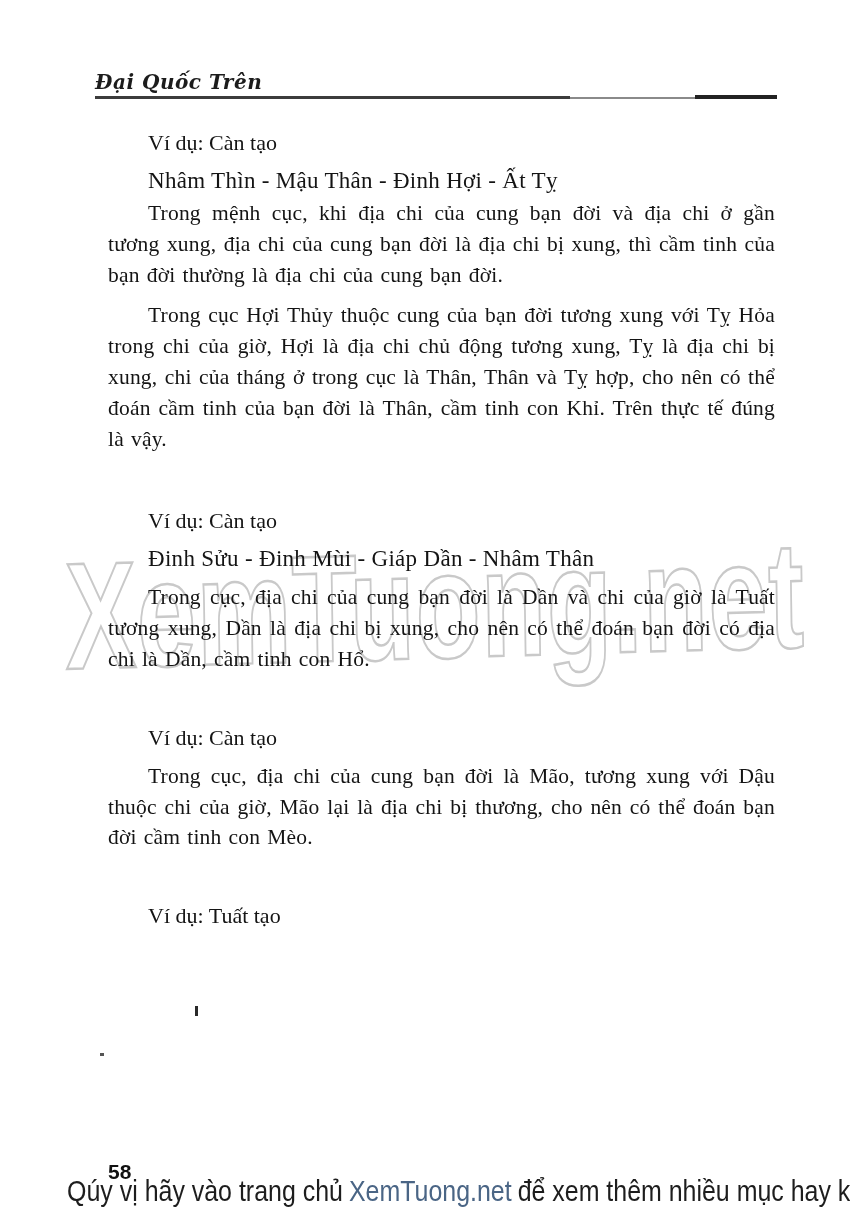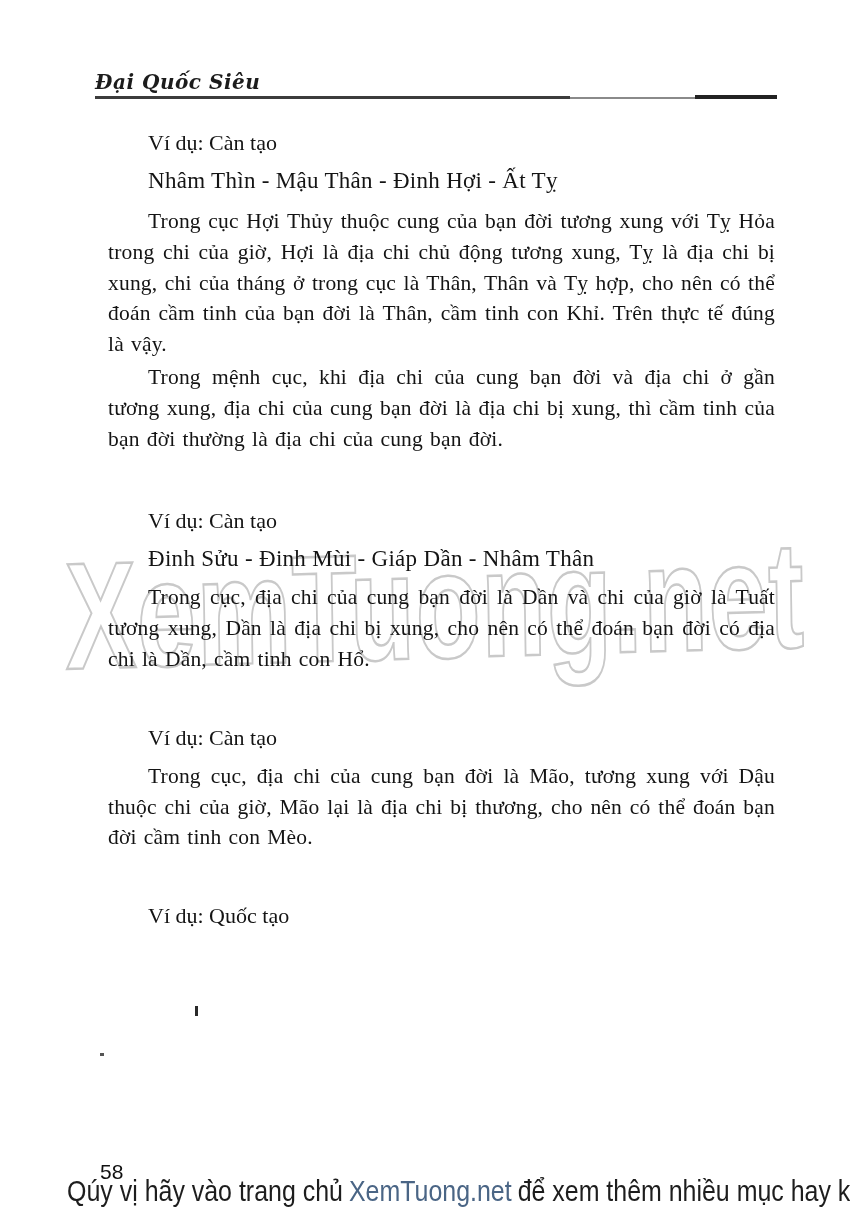--- a/index.html
+++ b/index.html
@@ -70,54 +70,54 @@
     text-align:center;white-space:nowrap;
   }
   .footer-inner{
     display:inline-block;
     font-family:"Liberation Sans", sans-serif;
     font-size:29px;line-height:34px;color:#1d1d1d;
     transform:scaleX(0.86);transform-origin:center top;
   }
   .footer-site{color:#4a6585;margin:0 7px;text-decoration:none;cursor:pointer;}
   .page-number{
-    position:absolute;left:100px;top:1160px;z-index:3;
+    position:absolute;left:108px;top:1160px;z-index:3;
     font-family:"Liberation Sans", sans-serif;
-    font-weight:normal;font-size:21px;color:#111;
+    font-weight:bold;font-size:21px;color:#111;
   }
 </style>
 </head>
 <body>
 
 <div class="page">
 
-  <div class="header-title">Đại Quốc Siêu</div>
+  <div class="header-title">Đại Quốc Trên</div>
   <div class="rule-base"></div>
   <div class="rule-left"></div>
   <div class="rule-right"></div>
 
   <div class="watermark">XemTuong.net</div>
 
   <div class="content">
 
     <div class="ex-label">Ví dụ: Càn tạo</div>
     <div class="ex-pillars">Nhâm Thìn - Mậu Thân - Đinh Hợi - Ất Tỵ</div>
 
+    <div class="para mt-para">Trong mệnh cục, khi địa chi của cung bạn đời và địa chi ở gần tương xung, địa chi của cung bạn đời là địa chi bị xung, thì cầm tinh của bạn đời thường là địa chi của cung bạn đời.</div>
     <div class="para mt-first">Trong cục Hợi Thủy thuộc cung của bạn đời tương xung với Tỵ Hỏa trong chi của giờ, Hợi là địa chi chủ động tương xung, Tỵ là địa chi bị xung, chi của tháng ở trong cục là Thân, Thân và Tỵ hợp, cho nên có thể đoán cầm tinh của bạn đời là Thân, cầm tinh con Khỉ. Trên thực tế đúng là vậy.</div>
-    <div class="para mt-para">Trong mệnh cục, khi địa chi của cung bạn đời và địa chi ở gần tương xung, địa chi của cung bạn đời là địa chi bị xung, thì cầm tinh của bạn đời thường là địa chi của cung bạn đời.</div>
 
     <div class="ex-label mt-section">Ví dụ: Càn tạo</div>
     <div class="ex-pillars mt-pillars">Đinh Sửu - Đinh Mùi - Giáp Dần - Nhâm Thân</div>
     <div class="para mt-para-sm">Trong cục, địa chi của cung bạn đời là Dần và chi của giờ là Tuất tương xung, Dần là địa chi bị xung, cho nên có thể đoán bạn đời có địa chi là Dần, cầm tinh con Hổ.</div>
 
     <div class="ex-label mt-section2">Ví dụ: Càn tạo</div>
     <div class="para mt-para-sm">Trong cục, địa chi của cung bạn đời là Mão, tương xung với Dậu thuộc chi của giờ, Mão lại là địa chi bị thương, cho nên có thể đoán bạn đời cầm tinh con Mèo.</div>
 
 
-    <div class="ex-label mt-section2">Ví dụ: Quốc tạo</div>
+    <div class="ex-label mt-section2">Ví dụ: Tuất tạo</div>
 
   </div>
 
   <div class="speck1"></div>
   <div class="speck2"></div>
 
   <div class="page-number">58</div>
   <div class="footer">
     <div class="footer-inner">
       <span>Qúy vị hãy vào trang chủ</span><span class="footer-site">XemTuong.net</span><span>để xem thêm nhiều mục hay khác</span>

